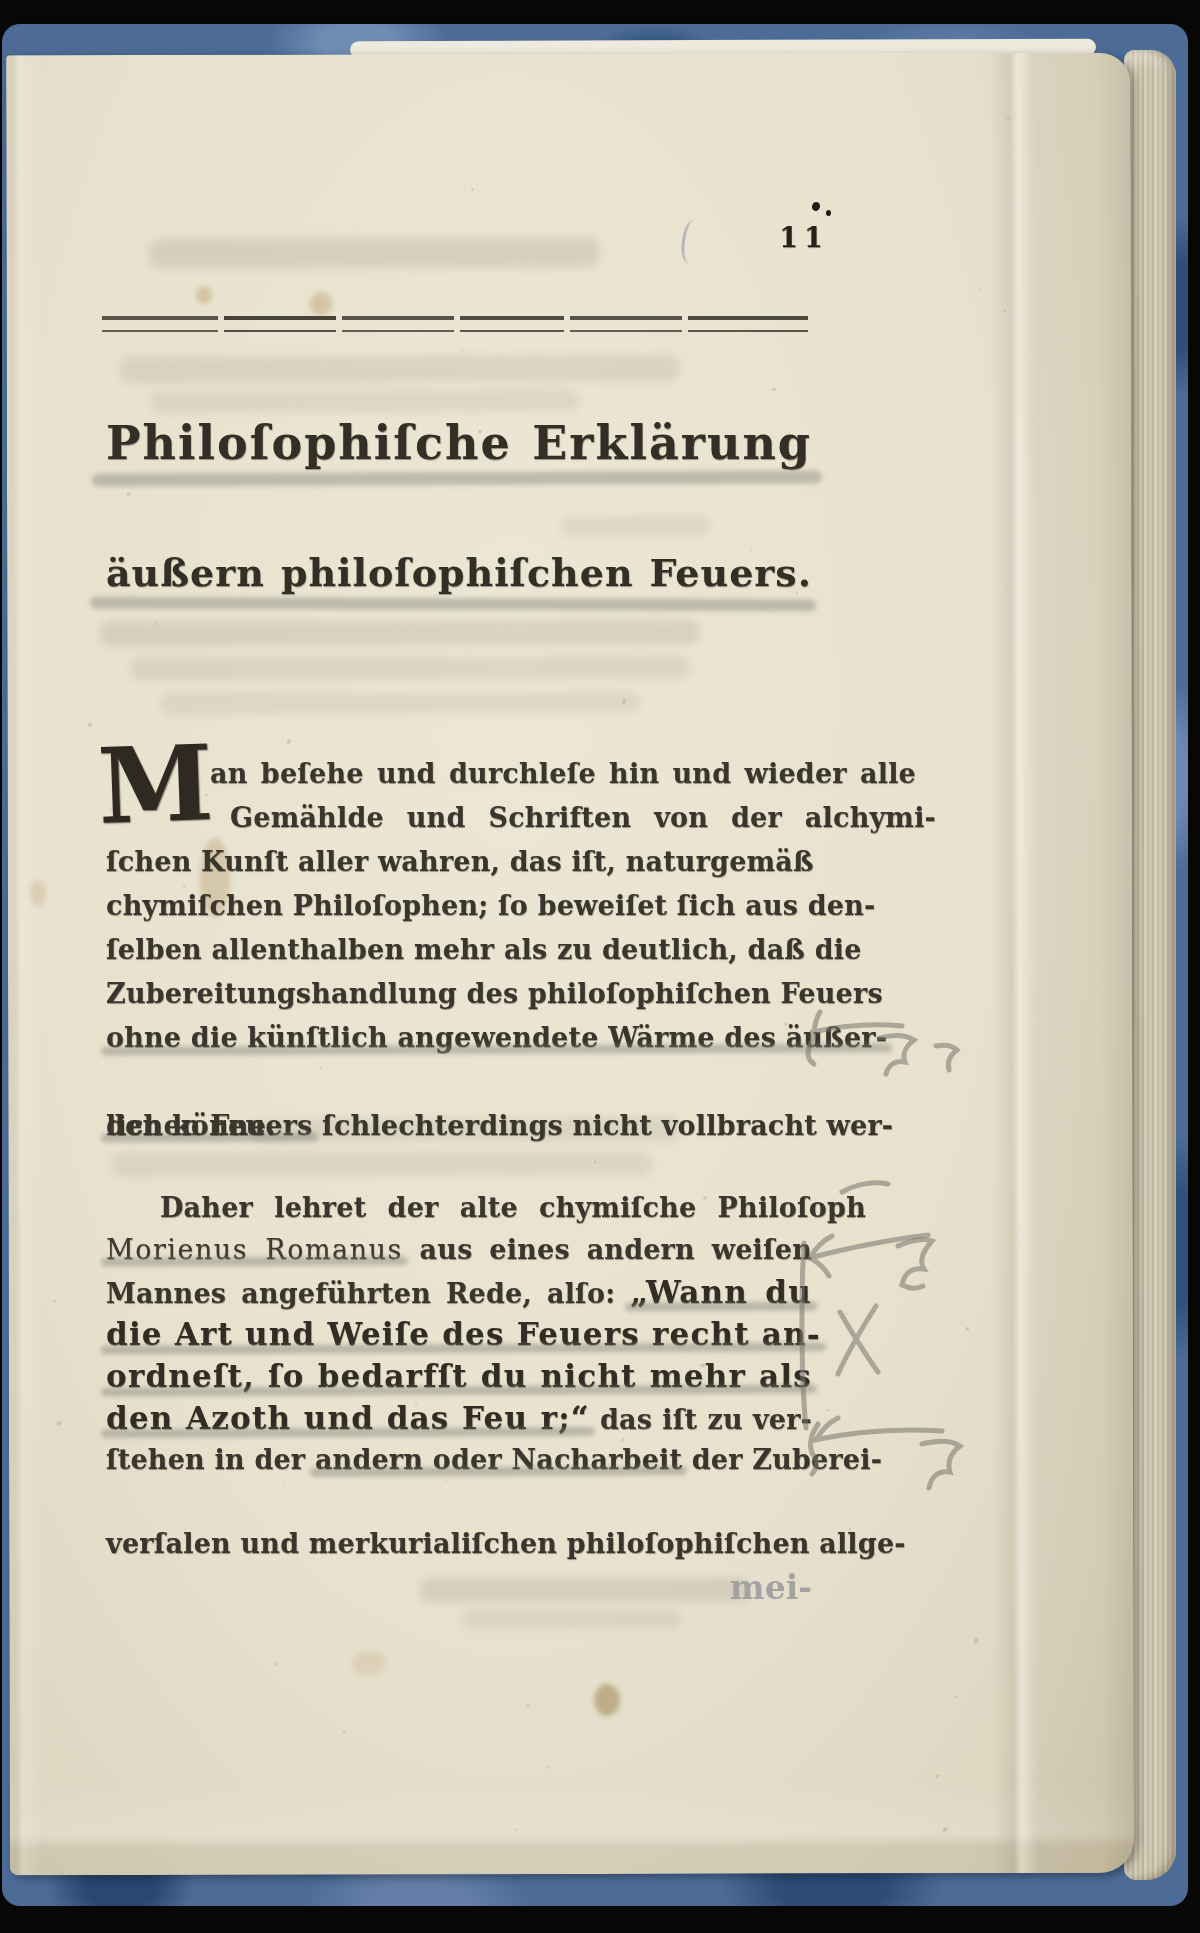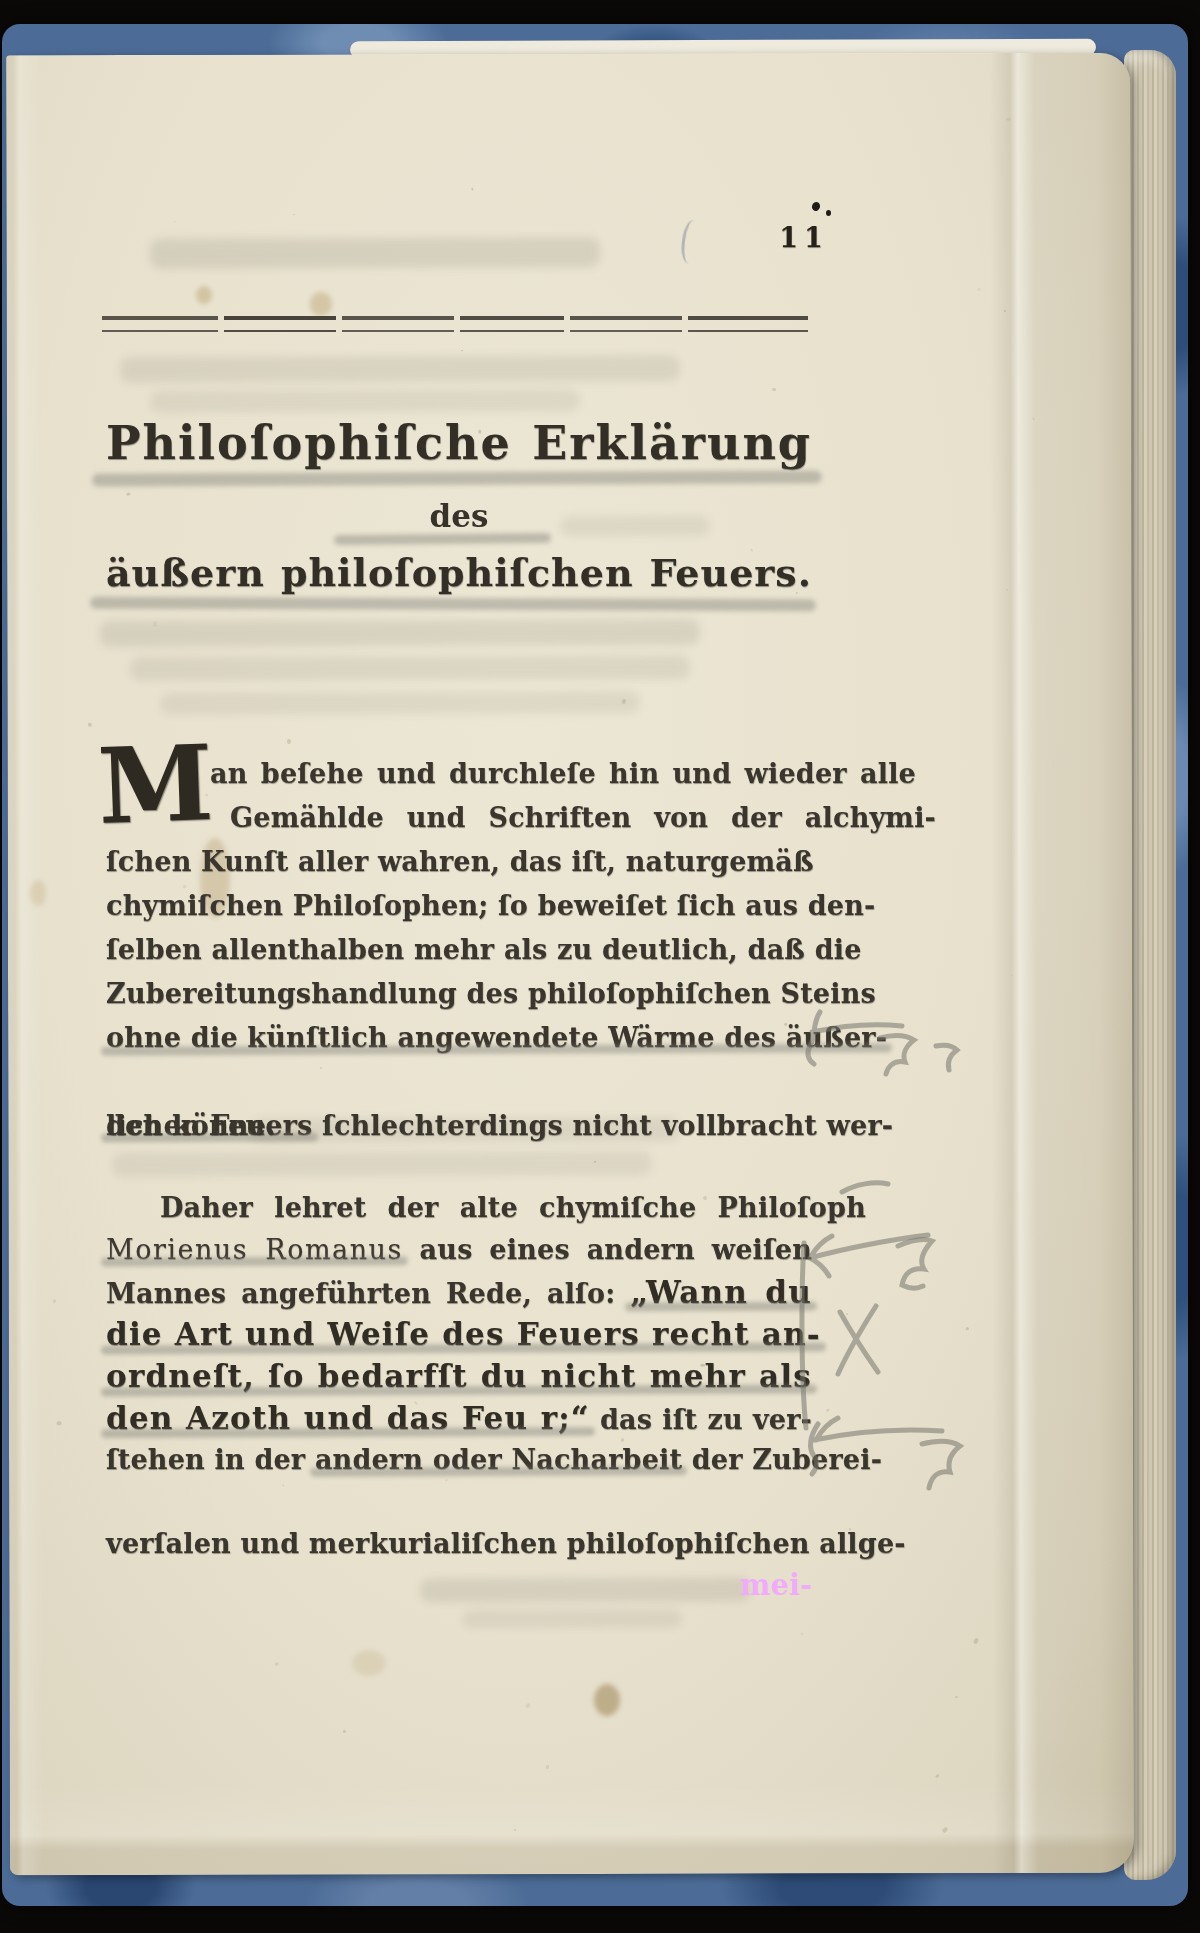--- a/index.html
+++ b/index.html
@@ -63,22 +63,22 @@
     text-align:justify;text-align-last:justify;
     text-shadow:.4px .5px .8px rgba(50,44,36,.45);}
   .tline.al{text-align:right;text-align-last:left;}
   .tline span{position:relative;}
   .em{font-size:31px;letter-spacing:1.2px;color:#322d24;}
   .ant{letter-spacing:1.5px;font-weight:400;color:#3d3831;}
   .u::after{content:"";position:absolute;left:-5px;right:-5px;bottom:-1px;height:9px;
     background:#7e7d74;opacity:.42;filter:blur(2.2px);border-radius:5px;transform:rotate(-.25deg);}
   #dropcap{position:absolute;left:-8px;top:740px;font-size:104px;line-height:90px;font-weight:700;
     color:#2e2921;transform:rotate(-2deg);text-shadow:1px 1px 1.2px rgba(40,34,26,.5);}
-  #catchword{position:absolute;left:0;top:1568px;width:706px;text-align:right;font-size:29px;
-    font-weight:700;color:#f0abfc;}
+  #catchword{position:absolute;left:0;top:1568px;width:706px;text-align:right;font-size:33px;
+    font-weight:700;color:#a3a3a3;}
   
   .ghost{position:absolute;background:#575144;filter:blur(4px);border-radius:10px;}
   .stain{position:absolute;border-radius:50%;filter:blur(2.5px);}
   .speck{position:absolute;background:#a79a78;border-radius:50%;opacity:.5;}
   #marginalia{position:absolute;left:0;top:0;pointer-events:none;}
   #marginalia path{fill:none;stroke:#76756c;stroke-width:5;stroke-linecap:round;opacity:.55;}
 </style>
 </head>
 <body>
 
@@ -176,33 +176,32 @@
         <div class="rseg" style="left: 122px; width: 112px; opacity: 0.92;"></div>
         <div class="rseg" style="left: 240px; width: 112px; opacity: 0.82;"></div>
         <div class="rseg" style="left: 358px; width: 104px; opacity: 0.87;"></div>
         <div class="rseg" style="left: 468px; width: 112px; opacity: 0.82;"></div>
         <div class="rseg" style="left: 586px; width: 120px; opacity: 0.87;"></div>
       </div>
 
     <div id="title1" class="htitle">Philoſophiſche Erklärung</div>
     <div class="psmear" style="left:-14px;top:472px;width:730px;height:13px;transform:rotate(-.25deg);"></div>
 
-    <div id="des-row"><span id="des-word">des</span></div>
 
     <div id="title2" class="htitle">äußern philoſophiſchen Feuers.</div>
     <div class="psmear" style="left:-16px;top:598px;width:726px;height:12px;transform:rotate(.2deg);"></div>
 
     <div id="dropcap">M</div>
 
     <div class="tline" style="top: 756px; padding-left: 104px;"><span class="">an beſehe und durchleſe hin und wieder alle</span></div>
       <div class="tline" style="top: 800px; padding-left: 124px;"><span class="">Gemählde und Schriften von der alchymi-</span></div>
       <div class="tline" style="top: 844px;"><span class="">ſchen Kunſt aller wahren, das iſt, naturgemäß</span></div>
       <div class="tline" style="top: 888px;"><span class="">chymiſchen Philoſophen; ſo beweiſet ſich aus den-</span></div>
       <div class="tline" style="top: 932px;"><span class="">ſelben allenthalben mehr als zu deutlich, daß die</span></div>
-      <div class="tline" style="top: 976px;"><span class="">Zubereitungshandlung des philoſophiſchen Steins</span></div>
+      <div class="tline" style="top: 976px;"><span class="">Zubereitungshandlung des philoſophiſchen Feuers</span></div>
       <div class="tline" style="top: 1020px;"><span class="u">ohne die künſtlich angewendete Wärme des äußer-</span></div>
       <div class="tline" style="top: 1108px;"><span class="u">lichen Feuers</span><span class=""> ſchlechterdings nicht vollbracht wer-</span></div>
       <div class="tline al" style="top: 1108px;"><span class="">den könne.</span></div>
       <div class="tline" style="top: 1190px; padding-left: 54px;"><span class="">Daher lehret der alte chymiſche Philoſoph</span></div>
       <div class="tline" style="top: 1232px;"><span class="ant u">Morienus Romanus</span><span class=""> aus eines andern weiſen</span></div>
       <div class="tline" style="top: 1274px;"><span class="">Mannes angeführten Rede, alſo: </span><span class="em u">„Wann du</span></div>
       <div class="tline" style="top: 1316px;"><span class="em u">die Art und Weiſe des Feuers recht an-</span></div>
       <div class="tline" style="top: 1358px;"><span class="em u">ordneſt, ſo bedarfſt du nicht mehr als</span></div>
       <div class="tline" style="top: 1442px;"><span class="">ſtehen in der </span><span class="u">andern oder Nacharbeit</span><span class=""> der Zuberei-</span></div>
       <div class="tline" style="top: 1400px;"><span class="em u">den Azoth und das Feu r;“</span><span class=""> das iſt zu ver-</span></div>

